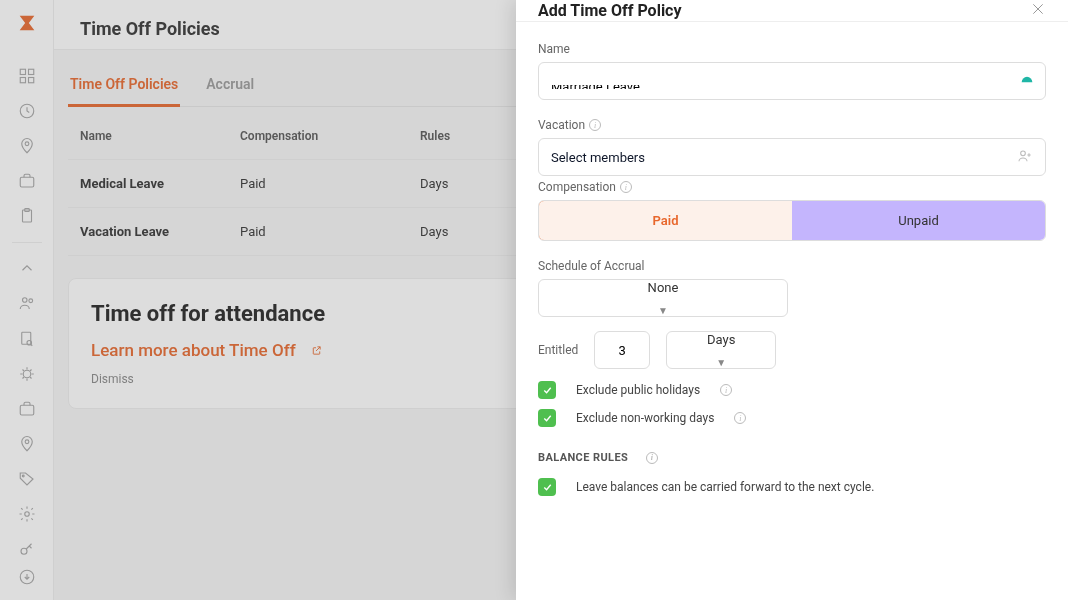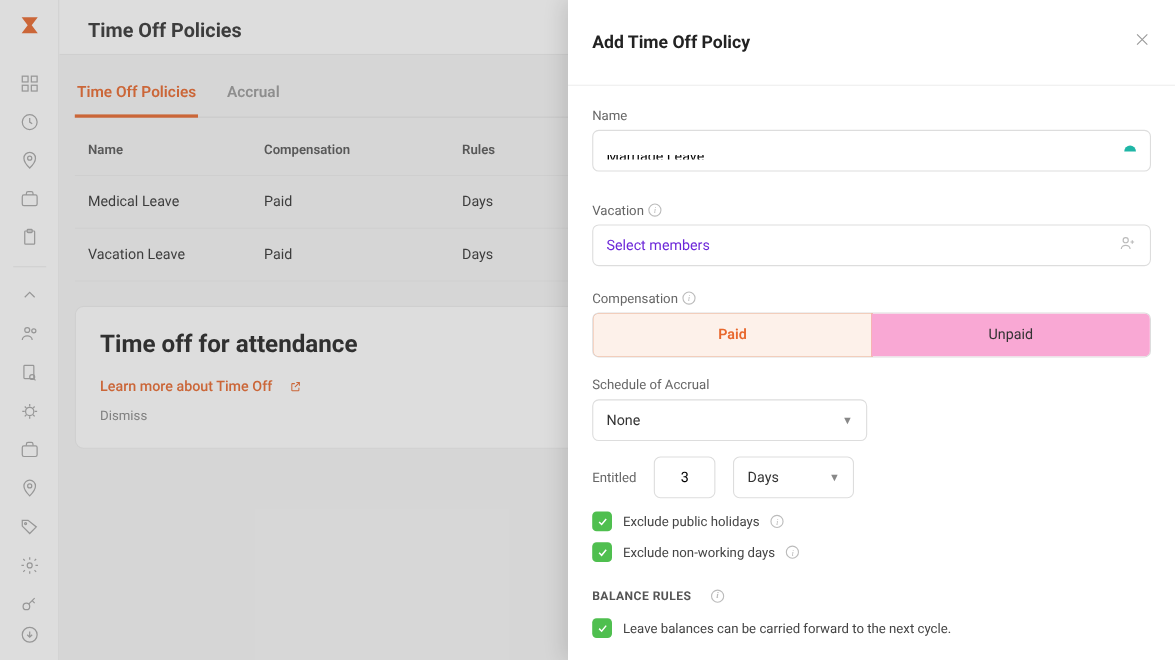--- a/index.html
+++ b/index.html
@@ -20,53 +20,53 @@
   .page { position:absolute; left:54px; top:0; right:0; height:600px; background:#f7f7f7; }
   .page-header { padding: 18px 26px 10px; font-size:18px; font-weight:700; color:#333; background:#fff; border-bottom:1px solid #eee; }
   .page-body { padding: 18px 14px; }
   .tabs { display:flex; gap:24px; border-bottom:1px solid #e6e6e6; margin-bottom:6px; }
   .tab { padding:8px 2px 12px; font-size:14px; font-weight:600; color:#9a9a9a; cursor:pointer; }
   .tab.active { color:#e8672c; border-bottom:3px solid #e8672c; margin-bottom:-1px; }
   .tbl { width:100%; }
   .tbl .hdr, .tbl .row { display:flex; padding:16px 12px; border-bottom:1px solid #eee; }
   .tbl .hdr { font-size:12px; font-weight:600; color:#555; }
   .tbl .row { font-size:13px; color:#333; }
-  .tbl .row .c1 { font-weight:400; }
+  .tbl .row .c1 { font-weight:700; }
   .c1 { width:160px; } .c2 { width:180px; } .c3 { width:160px; }
   .card { margin-top:22px; background:#fff; border:1px solid #eee; border-radius:8px; padding:22px 22px; }
   .card h2 { font-size:22px; font-weight:700; color:#222; margin-bottom:14px; }
   .card p { font-size:13px; color:#666; line-height:1.5; margin-bottom:14px; max-width:420px;}
-  .card a { font-size:13px; color:#e8672c; text-decoration:none; font-weight:500; display:inline-flex; align-items:center; gap:15px; }
+  .card a { font-size:17px; color:#e8672c; text-decoration:none; font-weight:500; display:inline-flex; align-items:center; gap:15px; }
   .card .dismiss { font-size:12px; color:#888; margin-top:12px; cursor:pointer; }
   
   
   .drawer { position:absolute; top:0; right:0; width:552px; height:600px; background:#fff; z-index:10; box-shadow:-4px 0 18px rgba(0,0,0,0.12); overflow-y:auto; }
-  .drawer-hd { display:flex; align-items:center; padding:28px 22px; border-bottom:1px solid #eee; }
+  .drawer-hd { display:flex; align-items:center; padding:0 22px; border-bottom:1px solid #eee; }
   .drawer-hd h3 { font-size:16px; font-weight:700; color:#222; }
   .drawer-hd .close { margin-left:auto; color:#888; cursor:pointer; font-size:18px; }
   .drawer-body { padding: 20px 22px 20px; }
   .sect-label { font-size:11px; font-weight:700; letter-spacing:0.4px; color:#555; margin: 6px 0 14px; text-transform:uppercase; }
   .fld-label { font-size:12px; color:#666; margin-bottom:6px; display:flex; align-items:center; gap:4px; }
   .info-ic { width:12px; height:12px; border:1px solid #bbb; border-radius:50%; display:inline-flex; align-items:center; justify-content:center; font-size:8px; color:#bbb; font-style:italic; font-family:serif; }
-  .text-input { width:100%; height:38px; border:1px solid #ddd; border-radius:6px; padding:16px 12px; font-size:13px; color:#333; margin-bottom:28px; position:relative; }
+  .text-input { width:100%; height:38px; border:1px solid #ddd; border-radius:6px; padding:16px 12px; font-size:13px; color:#333; margin-bottom:18px; position:relative; }
   .text-input input { border:none; outline:none; width:calc(100% - 30px); height:100%; font-size:13px; background:transparent; }
   .text-input .tinyicon { position:absolute; right:10px; top:50%; transform:translateY(-50%); color:#1fb6a6; font-size:14px; }
-  .member-input { width:100%; height:38px; border:1px solid #ddd; border-radius:6px; padding:0 12px; font-size:13px; color:#6d28d9; display:flex; align-items:center; justify-content:space-between; margin-bottom:22px; }
+  .member-input { width:100%; height:38px; border:1px solid #ddd; border-radius:6px; padding:0 12px; font-size:13px; color:#0f172a; display:flex; align-items:center; justify-content:space-between; margin-bottom:4px; }
   .member-input .add-ic { color:#bbb; font-size:14px; }
   .toggle-pair { display:flex; width:100%; border:1px solid #ddd; border-radius:6px; overflow:hidden; margin-bottom:18px; }
-  .toggle-pair .opt { flex:1; text-align:center; padding:12px 0; font-size:13px; cursor:pointer; color:#333; background:#f9a8d4;}
+  .toggle-pair .opt { flex:1; text-align:center; padding:12px 0; font-size:13px; cursor:pointer; color:#333; background:#c4b5fd;}
   .toggle-pair .opt.active { background:#fdf1ea; border:1px solid #e8672c; color:#e8672c; font-weight:600; margin:-1px; border-radius:6px 0 0 6px;}
-  .select { height:38px; border:1px solid #ddd; border-radius:6px; padding:0 12px; font-size:13px; color:#333; display:flex; align-items:center; justify-content:space-between; cursor:pointer; }
+  .select { height:38px; border:1px solid #ddd; border-radius:6px; padding:0 12px; font-size:13px; color:#333; display:flex; align-items:center; justify-content:space-between; cursor:pointer;flex-direction:column; }
   .select.w250 { width:250px; }
   .select .caret { color:#888; font-size:10px; }
   .row-fields { display:flex; align-items:center; gap:16px; margin:14px 0 12px; }
   .row-fields .lbl { font-size:12px; color:#666; }
   .num-input { width:56px; height:38px; border:1px solid #ddd; border-radius:6px; text-align:center; font-size:13px; }
   .select.w110 { width:110px; }
-  .chk-row { display:flex; align-items:center; gap:10px; font-size:12px; color:#444; margin:10px 0; }
+  .chk-row { display:flex; align-items:center; gap:20px; font-size:12px; color:#444; margin:10px 0; }
   .chk { width:18px; height:18px; background:#4fbf4f; border-radius:4px; display:flex; align-items:center; justify-content:center; color:#fff; font-size:12px; }
   .chk svg { width:11px; height:11px; stroke:#fff; stroke-width:3; fill:none; }
   .chk-row .txt { }
   .spacer { height:8px; }
 </style>
 </head>
 <body>
 
 <div class="icon-rail">
   <div class="logo">

